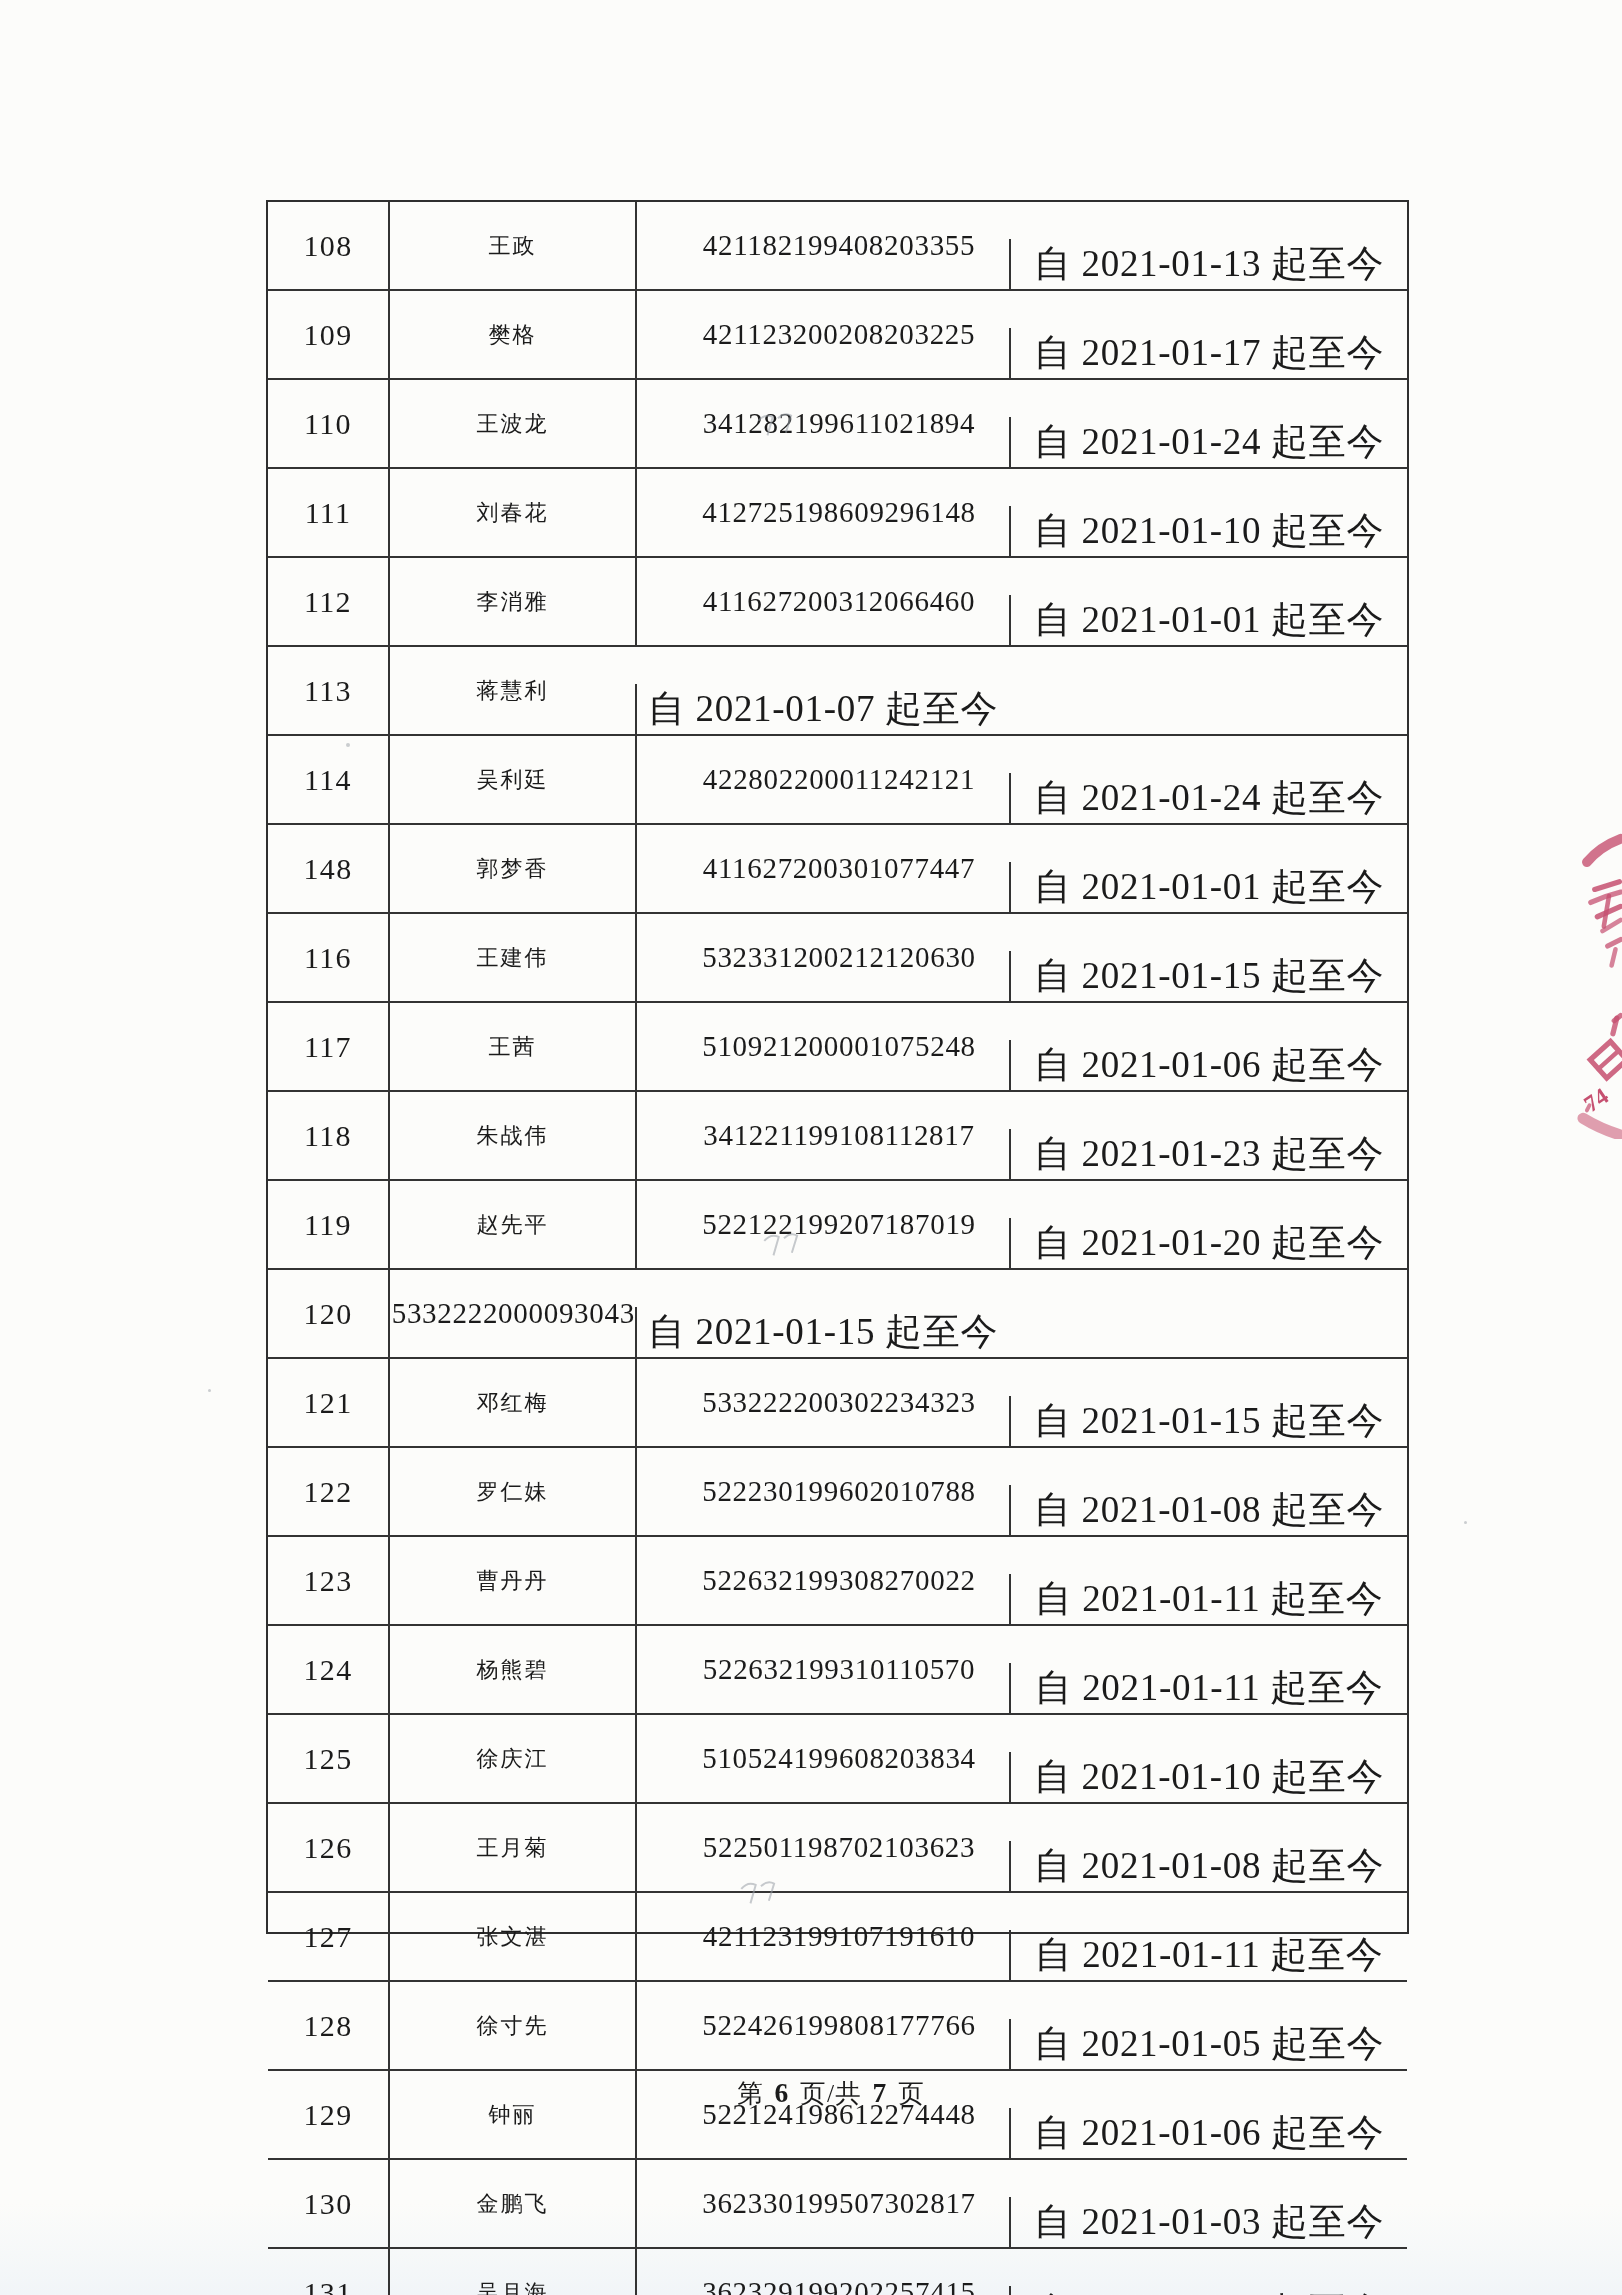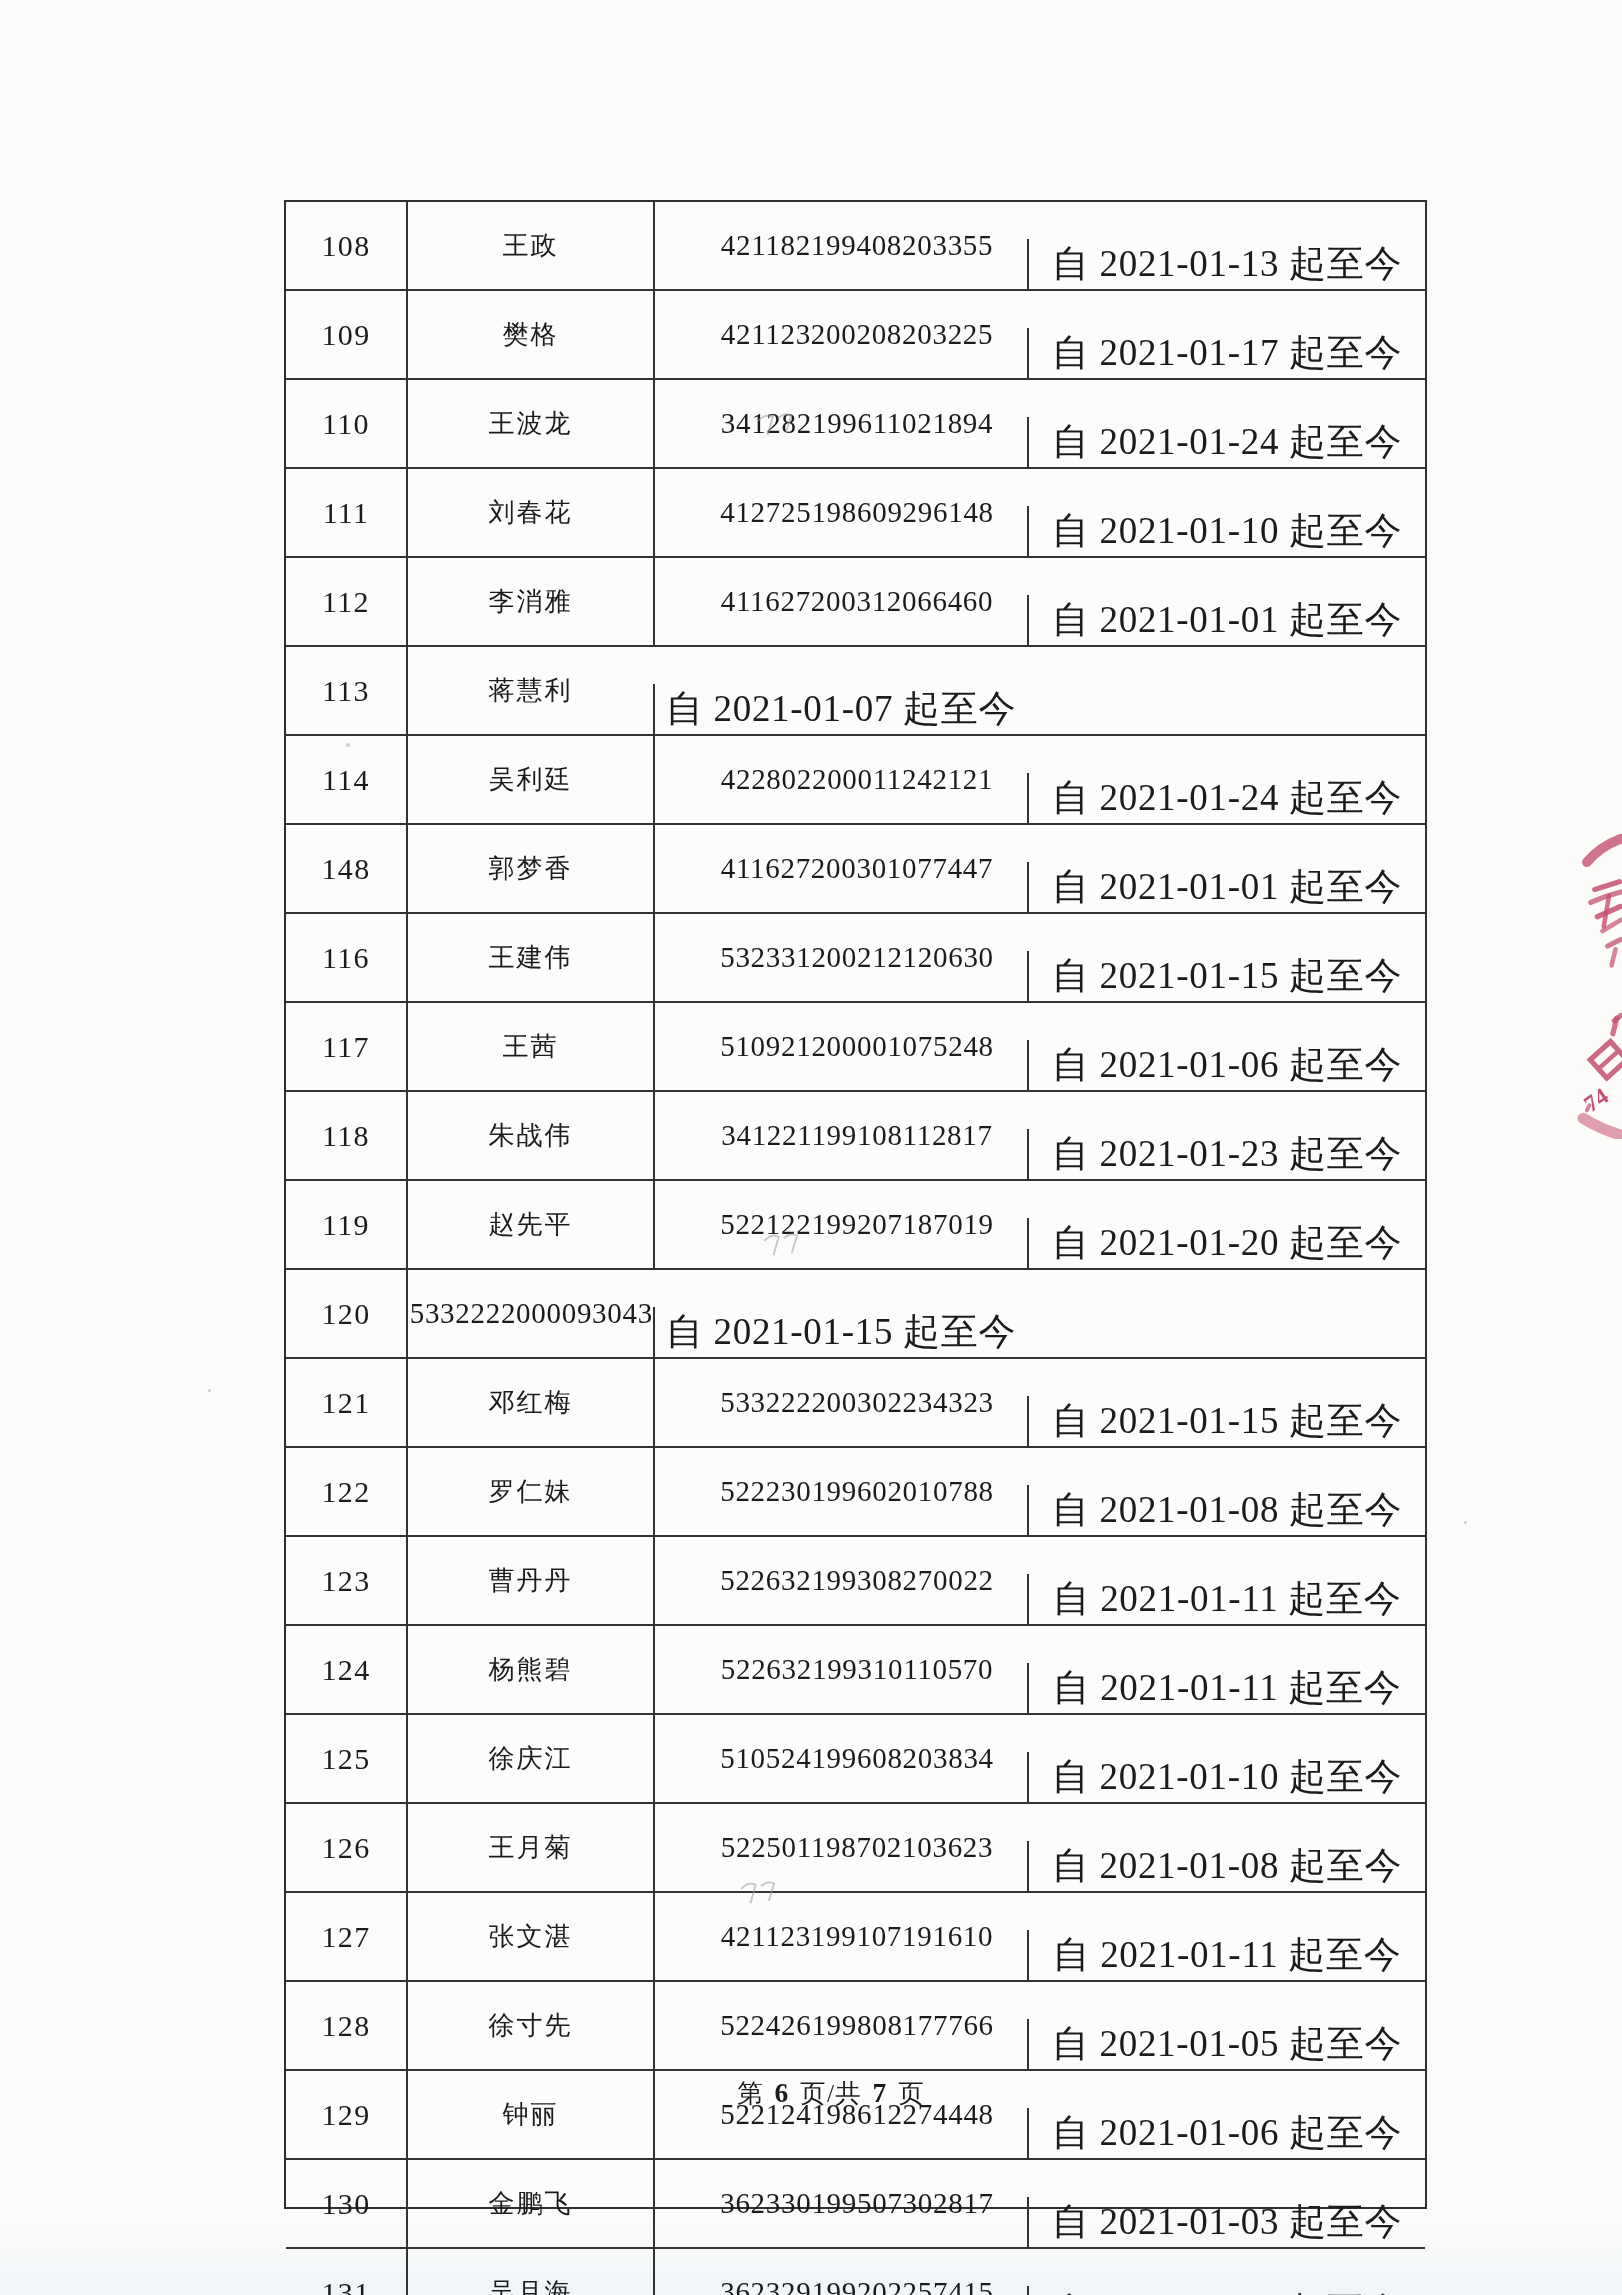--- a/index.html
+++ b/index.html
@@ -11,42 +11,42 @@
   .page{
     position:relative;
     width:1623px;height:2295px;
     background:linear-gradient(180deg,var(--paper) 0%,var(--paper) 96%,#f1f5f8 100%);
     overflow:hidden;
     font-family:"Liberation Serif","DejaVu Serif",serif;
     color:var(--ink);
   }
   
   .roster-table{
-    position:absolute;left:284px;top:200px;
-    width:1143px;height:2009px;
+    position:absolute;left:266px;top:200px;
+    width:1143px;height:1734px;
     border:2.6px solid #2f2f2f;
     box-sizing:border-box;
     display:flex;flex-direction:column;
     background:transparent;
   }
   .trow{
     flex:1;
     display:grid;
     grid-template-columns:120px 247px 374px 1fr;
   }
   .trow + .trow{border-top:2px solid var(--line);}
   .tcell{
     display:flex;align-items:center;justify-content:center;
     box-sizing:border-box;
     overflow:hidden;
     white-space:nowrap;
   }
   .tcell + .tcell{border-left:2px solid var(--line);}
   .cell-no{font-size:30px;letter-spacing:1.3px;}
-  .cell-name{font-size:26px;letter-spacing:2px;}
+  .cell-name{font-size:22px;letter-spacing:2px;}
   .cell-id{font-size:29px;letter-spacing:0.7px;padding-left:32px;}
   .cell-period{font-size:37px;letter-spacing:0.7px;margin-top:37px;}
   
   .footer{
     position:absolute;left:0;top:2076px;width:100%;
     text-align:center;
     transform:translateX(19.6px);
     font-size:25.5px;
     letter-spacing:1.3px;
   }

